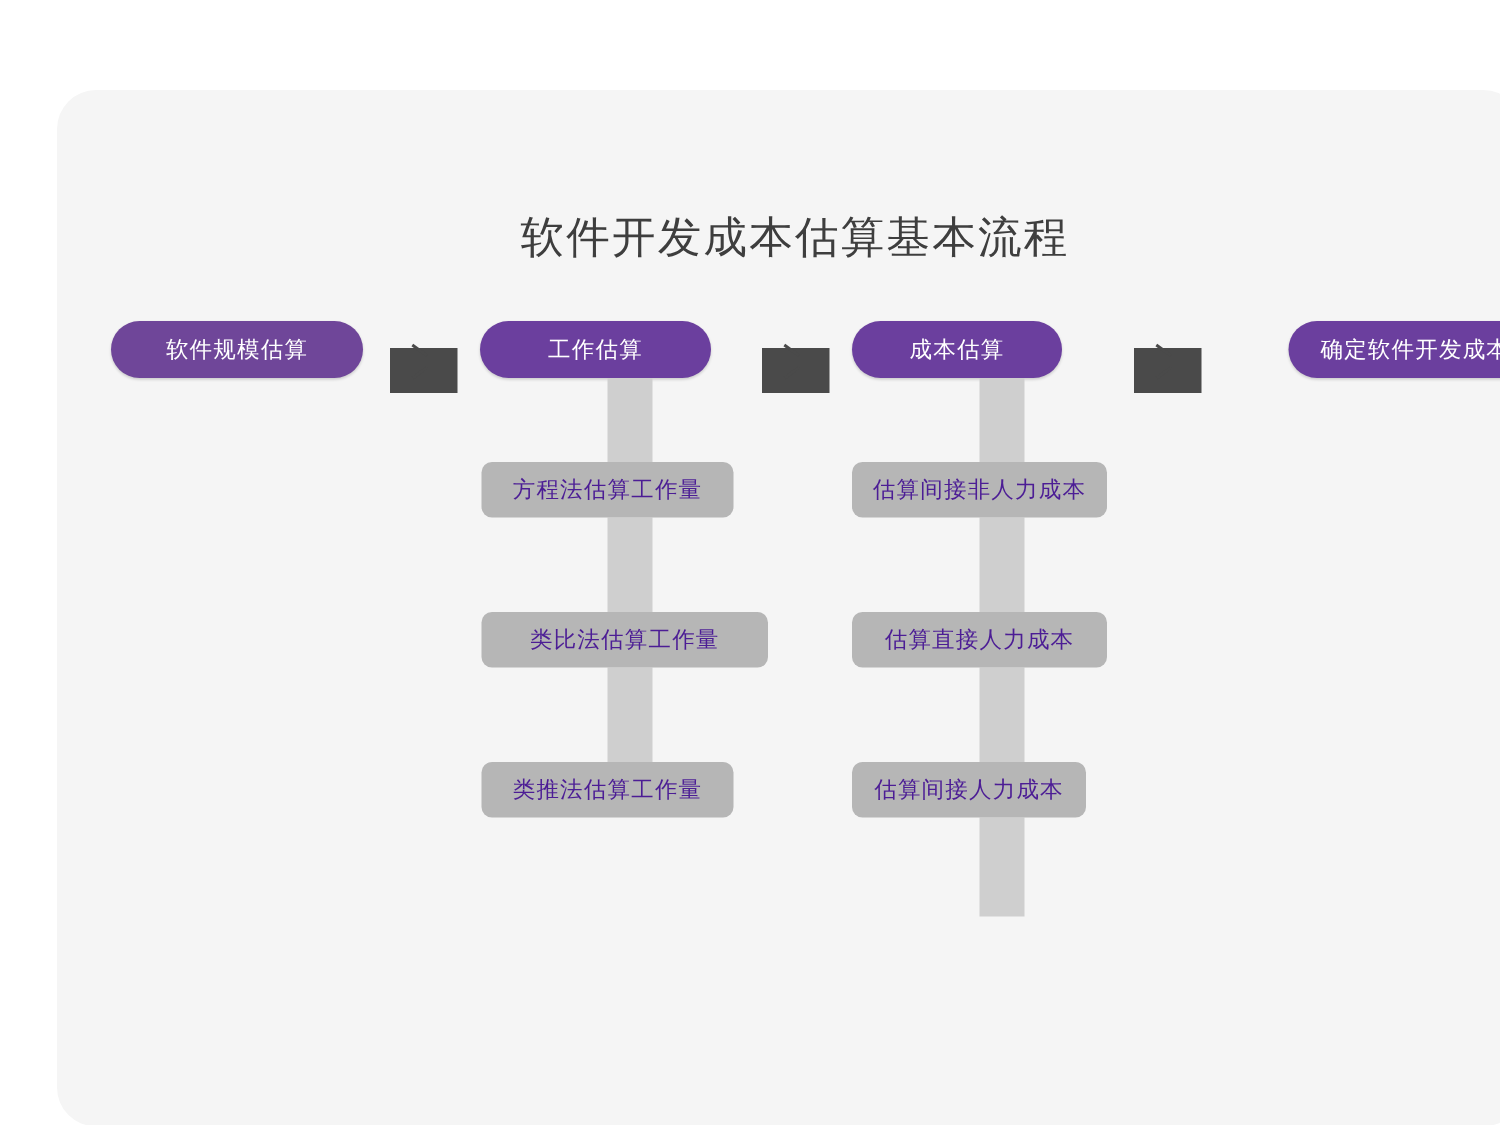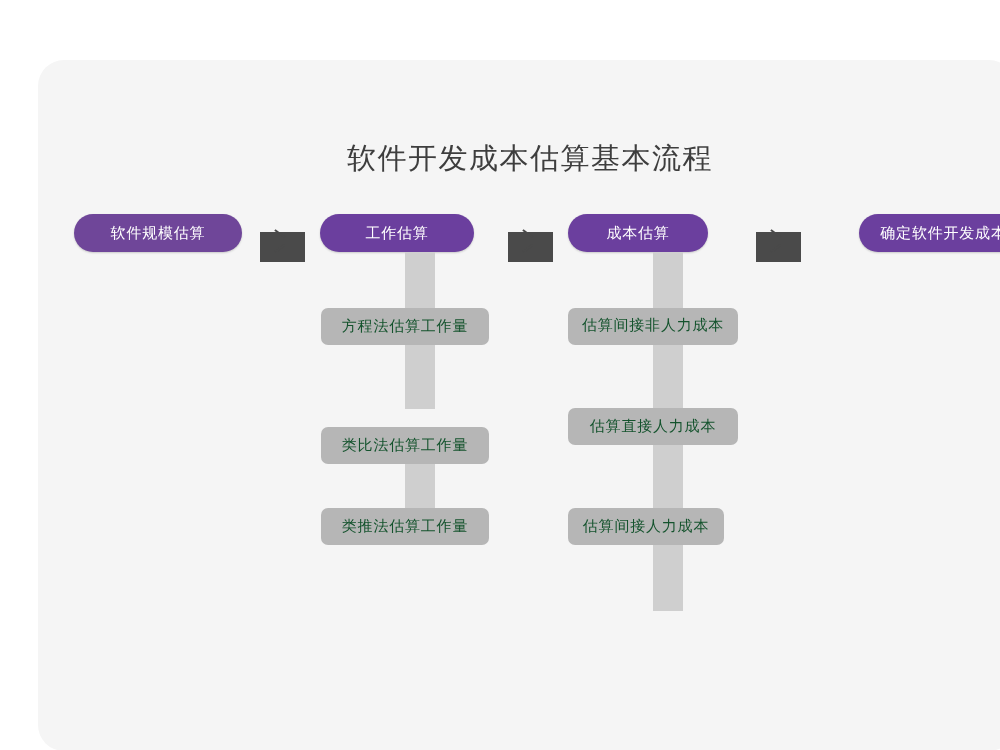--- a/index.html
+++ b/index.html
@@ -63,21 +63,21 @@
     background: #6b3f9e;
     color: #ffffff;
     height: 38px;
     box-shadow: 0 1px 2px rgba(0,0,0,0.18);
   }
 
   .node.primary.first { background: #6f4699; }
 
   .node.secondary {
     background: #b6b6b6;
-    color: #14532d;
+    color: #4c1d95;
     height: 37px;
     border-radius: 7px;
   }
 
   
   .arrow {
     position: absolute;
     height: 22px;
     top: 192px;
   }
@@ -146,29 +146,29 @@
     <div class="shaft"></div>
     <div class="head"></div>
   </div>
 
   <div class="vline" style="left:374.5px; top:222px; height:57px;"></div>
   <div class="vline" style="left:374.5px; top:315px; height:64px;"></div>
   <div class="vline" style="left:374.5px; top:415px; height:64px;"></div>
 
   <div class="node secondary" style="left:291px; top:278px; width:168px;">方程法估算工作量</div>
 
-  <div class="node secondary" style="left:291px; top:397px; width:168px;">类比法估算工作量</div>
+  <div class="node secondary" style="left:291px; top:378px; width:191px;">类比法估算工作量</div>
 
   <div class="node secondary" style="left:291px; top:478px; width:168px;">类推法估算工作量</div>
 
   <div class="vline" style="left:622.5px; top:222px; height:57px;"></div>
   <div class="vline" style="left:622.5px; top:315px; height:64px;"></div>
   <div class="vline" style="left:622.5px; top:415px; height:64px;"></div>
   <div class="vline" style="left:622.5px; top:515px; height:66px;"></div>
 
-  <div class="node secondary" style="left:538px; top:278px; width:170px;font-family:Liberation Mono, monospace;">估算间接非人力成本</div>
+  <div class="node secondary" style="left:538px; top:278px; width:170px;">估算间接非人力成本</div>
 
   <div class="node secondary" style="left:538px; top:378px; width:170px;">估算直接人力成本</div>
 
   <div class="node secondary" style="left:538px; top:478px; width:156px;">估算间接人力成本</div>
 
 
 </div>
 
 </body></html>

